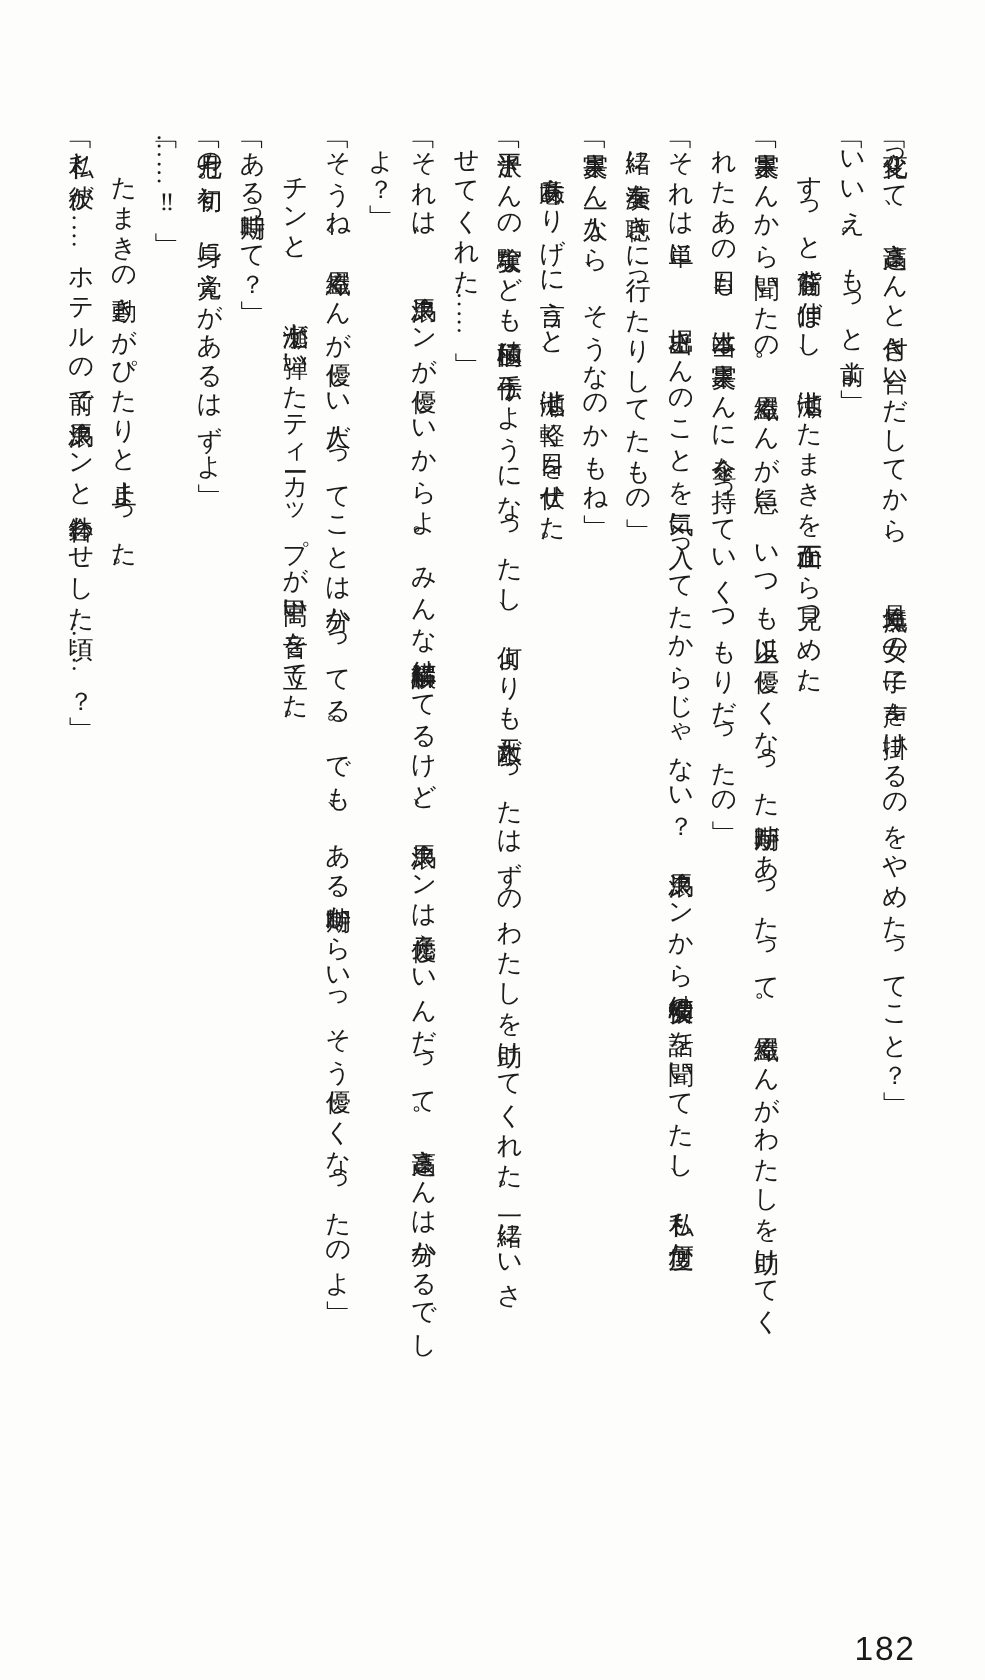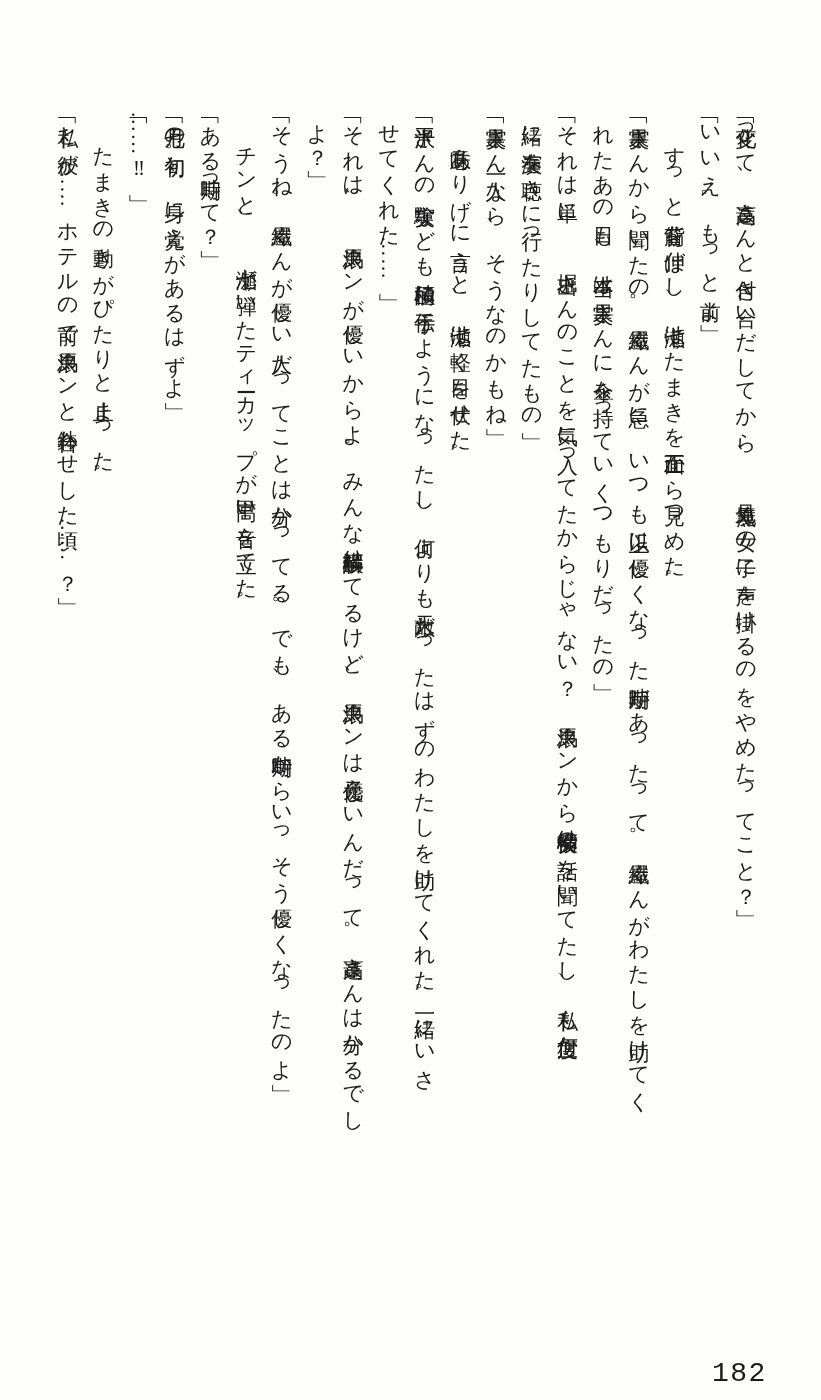--- a/index.html
+++ b/index.html
@@ -39,21 +39,21 @@
     padding: 0;
   }
   
   .text-block p.line.indent {
     text-indent: 22.2px;
   }
   .page-number {
     position: absolute;
     left: 712px;
     top: 1358px;
-    font-family: Liberation Mono, monospace;
+    font-family: Liberation Sans, sans-serif;
     font-size: 28px;
     letter-spacing: 1.5px;
     color: #1a1a1a;
   }
 </style>
 </head>
 <body>
 
 <div class="page">
 

